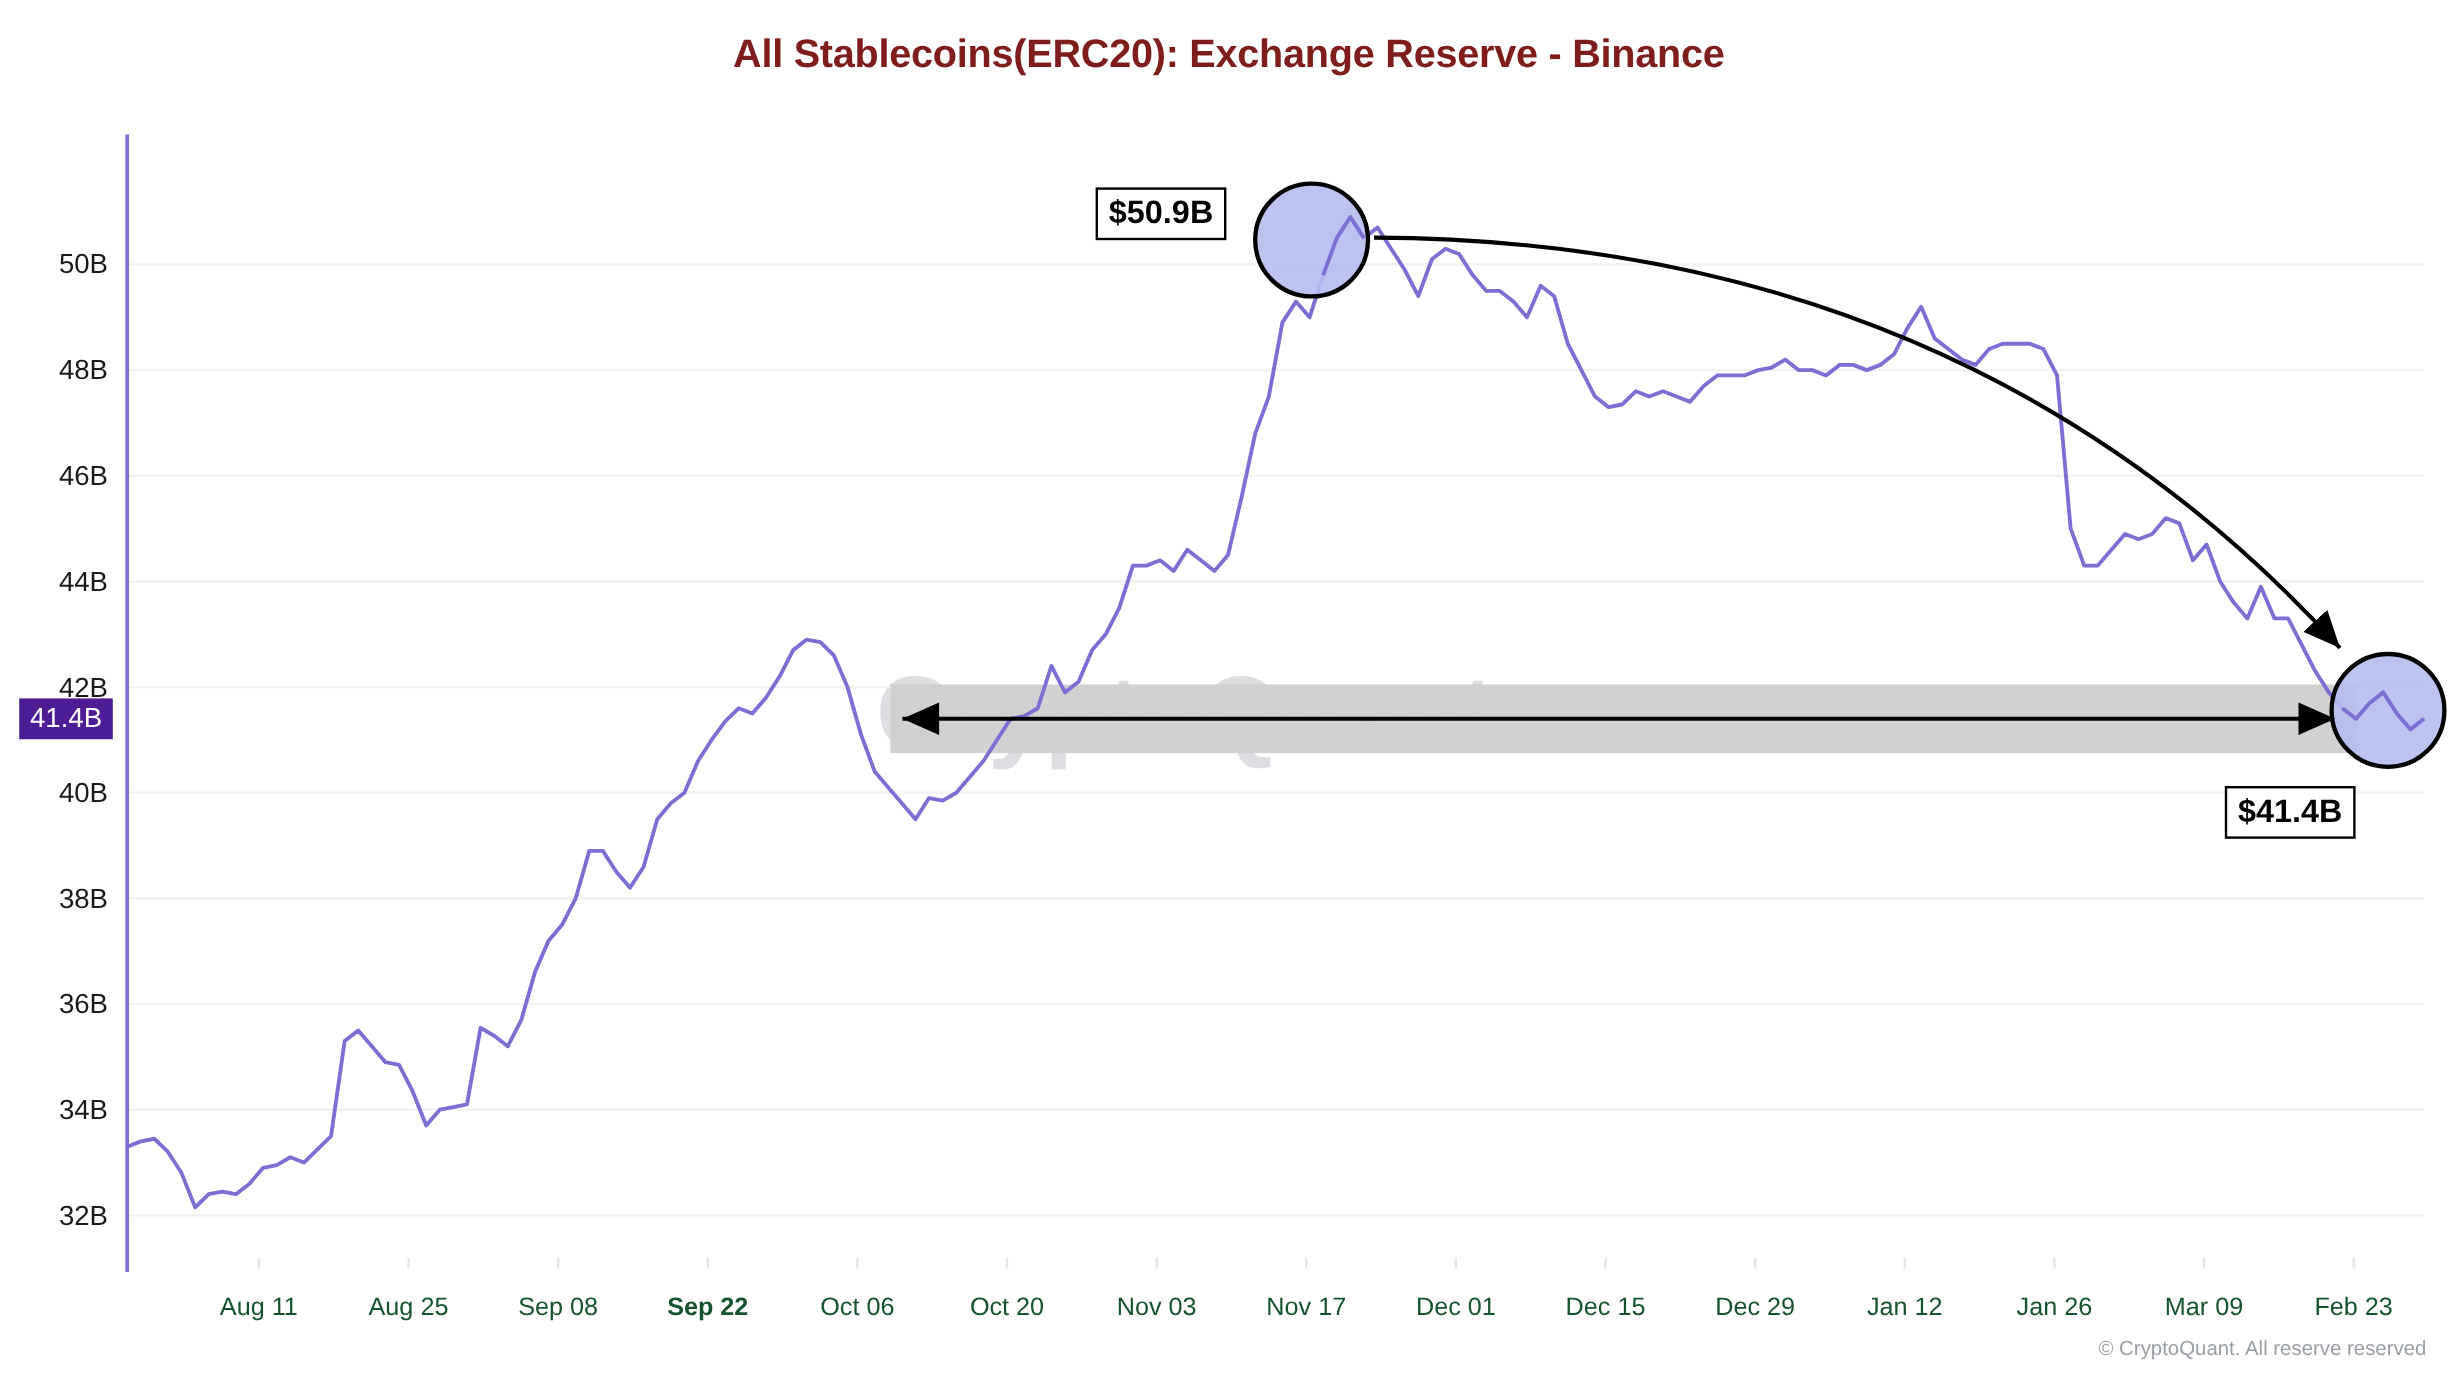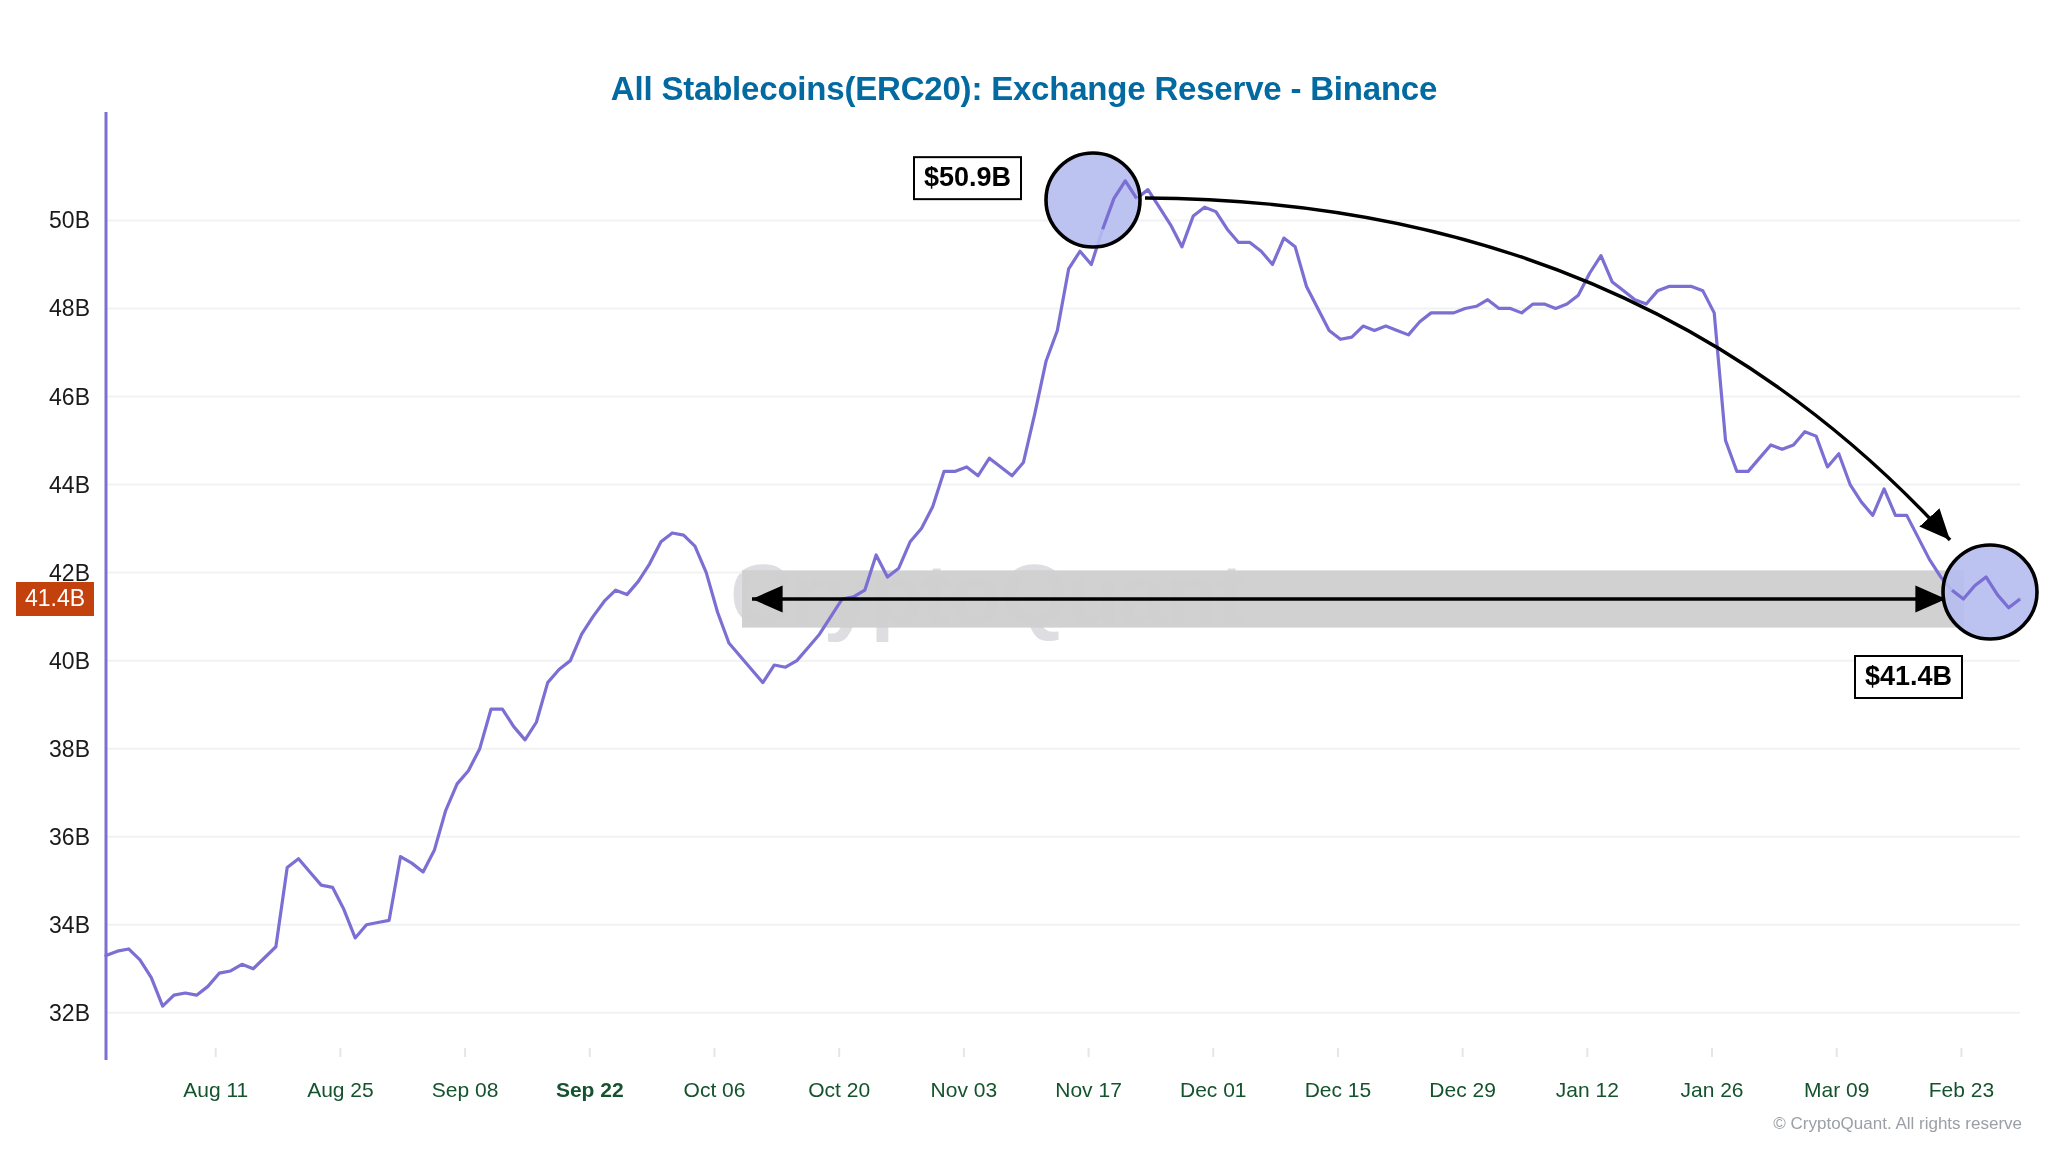--- a/index.html
+++ b/index.html
@@ -7,23 +7,22 @@
     width:2048px;height:1152px;
     background:#ffffff;
     font-family:"Liberation Sans", sans-serif;
     overflow:hidden;
     position:relative;
   }
   #chart-root{position:absolute;inset:0;}
   #title{
     position:absolute;top:26px;left:0;width:100%;
     text-align:center;
-    font-size:33px;font-weight:bold;color:#0369a1;
+    font-size:33px;font-weight:bold;color:#7f1d1d;
     letter-spacing:-0.2px;
-    margin-top:44px;
   }
   #legend{
     position:absolute;top:96px;left:0;width:100%;
     display:flex;justify-content:center;align-items:center;gap:11px;
   }
   #legend-swatch{
     display:inline-block;width:30px;height:3px;background:#7b6fd4;border-radius:2px;
   }
   #legend-label{font-size:21px;color:#2a2a2a;}
   #plot-svg{position:absolute;top:0;left:0;}
@@ -35,21 +34,21 @@
     white-space:nowrap;
   }
   .xtick{
     position:absolute;
     font-size:21px;color:#14532d;
     transform:translateX(-50%);
     white-space:nowrap;
   }
   #ybadge{
     position:absolute;
-    background:#c2410c;color:#ffffff;
+    background:#4c1d95;color:#ffffff;
     font-size:23px;
     padding:5px 9px 6px 9px;
     transform:translateY(-50%);
     white-space:nowrap;
     line-height:1;
   }
   .callout{
     position:absolute;
     background:#ffffff;
     border:2px solid #000000;
@@ -168,14 +167,14 @@
       <div class="xtick" style="left: 1712.01px; top: 1078px;">Jan 26</div>
       <div class="xtick" style="left: 1836.7px; top: 1078px;">Mar 09</div>
       <div class="xtick" style="left: 1961.4px; top: 1078px;">Feb 23</div>
     </div>
 
   <div id="ybadge" style="top: 599px; left: 16px;">41.4B</div>
 
   <div class="callout" id="callout-peak" style="left: 913px; top: 178px; transform: translateY(-50%);">$50.9B</div>
   <div class="callout" id="callout-end" style="left: 1854px; top: 655px;">$41.4B</div>
 
-  <div id="copyright">© CryptoQuant. All rights reserve</div>
+  <div id="copyright">© CryptoQuant. All reserve reserved</div>
 </div>
 
 </body></html>

